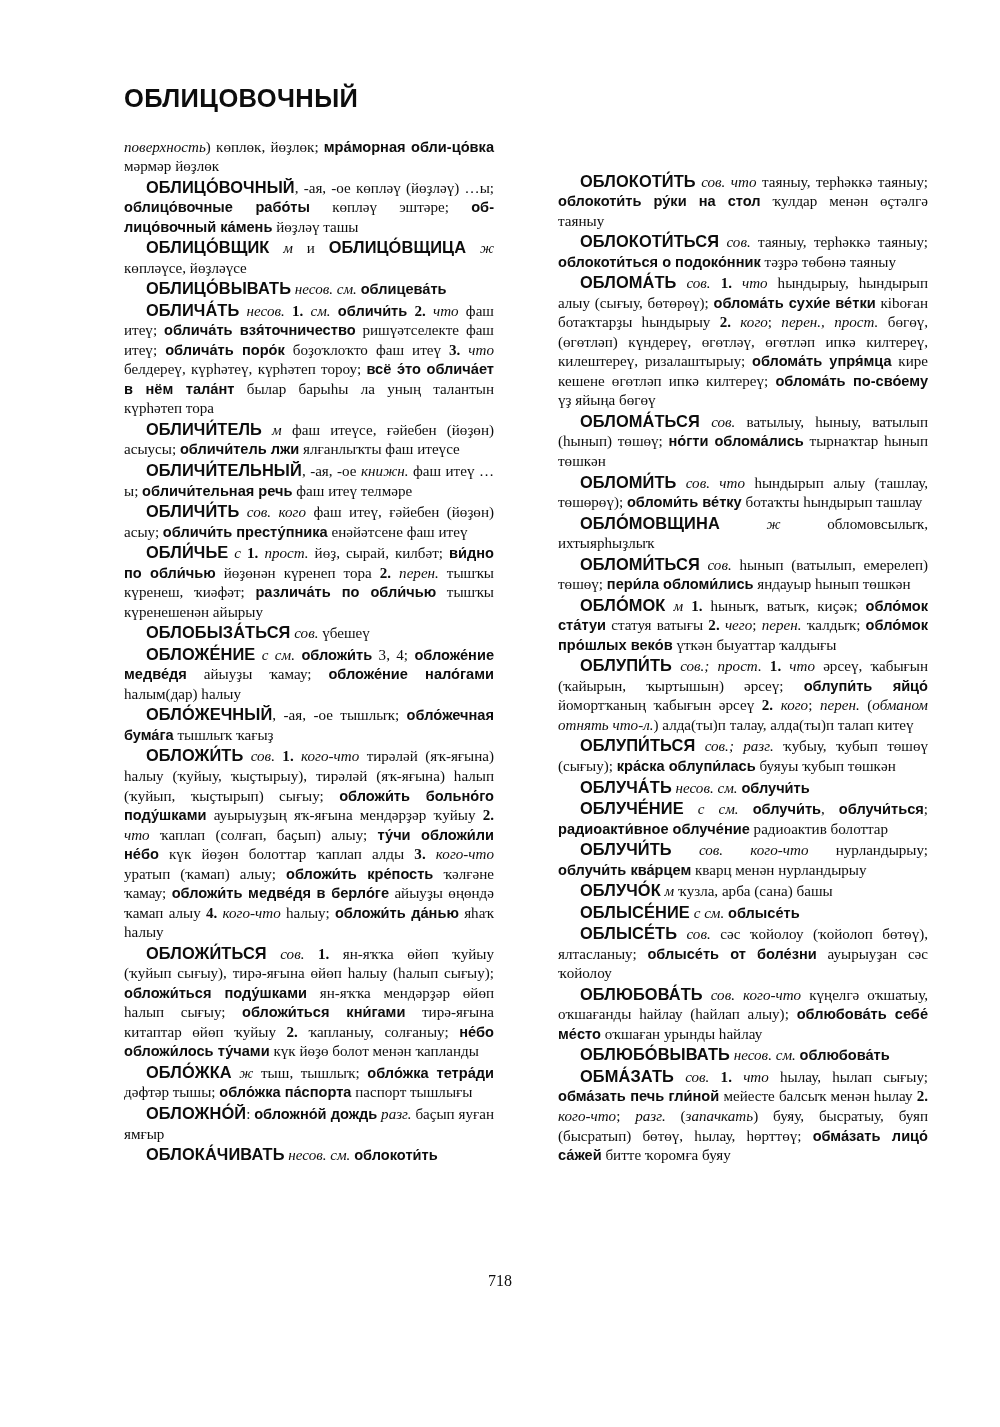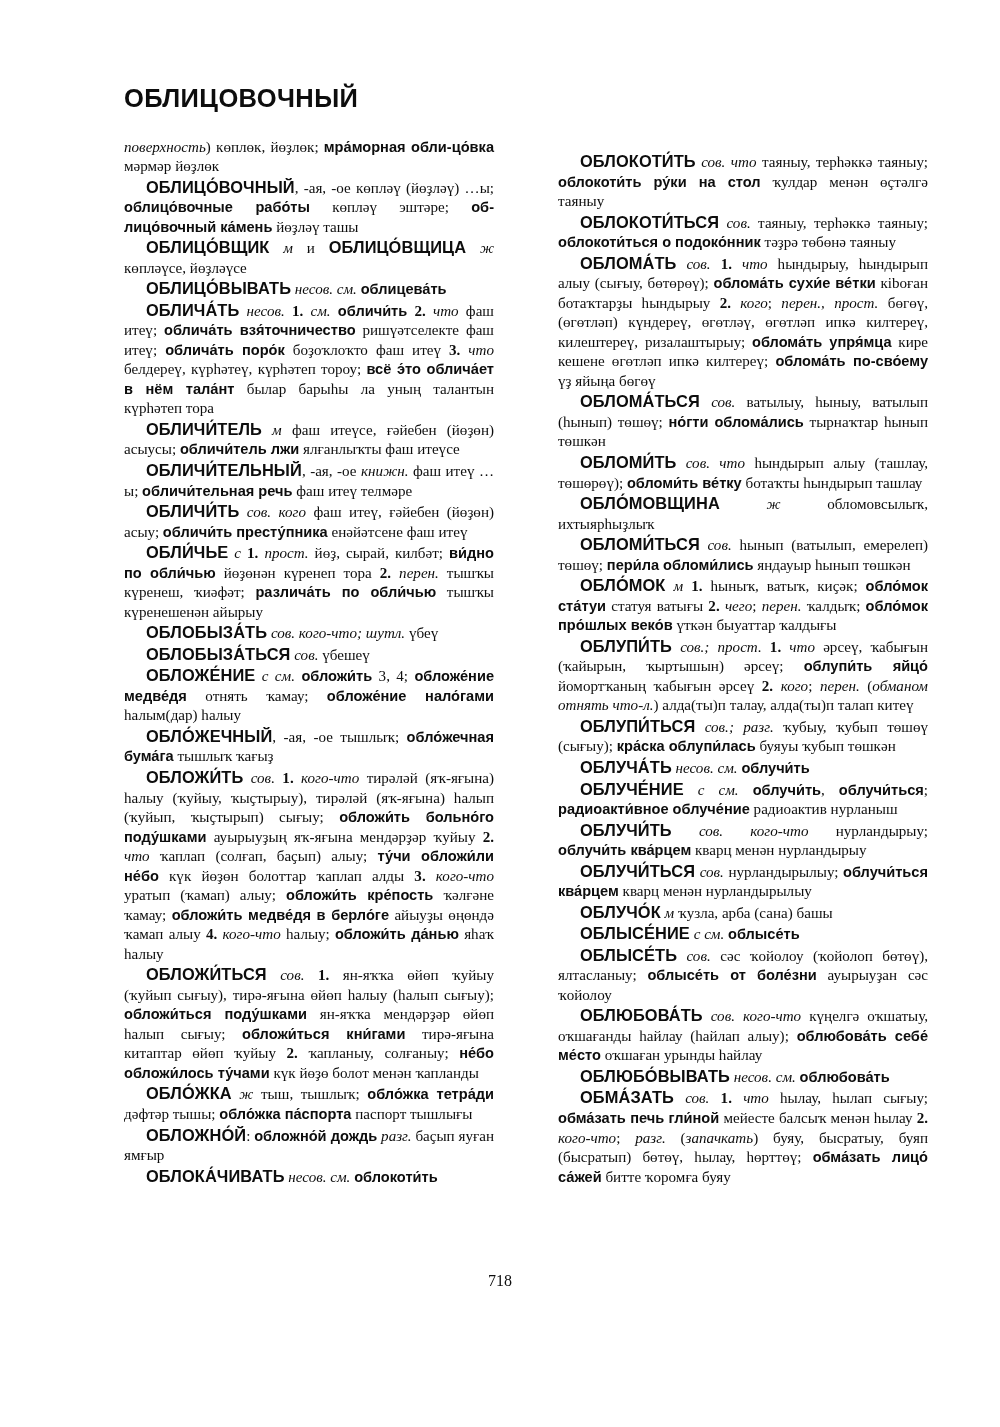--- a/index.html
+++ b/index.html
@@ -96,45 +96,43 @@
     <div class="col col-left" id="col-left">
         <p class="entry cont"><span class="i">поверхность</span><span class="gr">) көплөк, йөҙлөк; </span><span class="b">мра́морная обли-</span><span>​</span><span class="b">цо́вка</span><span class="gr"> мәрмәр йөҙлөк</span></p>
         <p class="entry"><span class="hw">ОБЛИЦО́ВОЧНЫЙ</span><span class="gr">, -ая, -ое көпләү (йөҙләү) …ы; </span><span class="b">облицо́вочные рабо́ты</span><span class="gr"> көпләү эштәре; </span><span class="b">об-</span><span>​</span><span class="b">лицо́вочный ка́мень</span><span class="gr"> йөҙләү ташы</span></p>
         <p class="entry"><span class="hw">ОБЛИЦО́ВЩИК</span><span class="i"> м </span><span class="gr">и </span><span class="hw">ОБЛИЦО́ВЩИЦА</span><span class="i"> ж</span><span class="gr"> көпләүсе, йөҙләүсе</span></p>
         <p class="entry"><span class="hw">ОБЛИЦО́ВЫВАТЬ</span><span class="i"> несов. см. </span><span class="b">облицева́ть</span></p>
         <p class="entry"><span class="hw">ОБЛИЧА́ТЬ</span><span class="i"> несов.</span><span class="gr"> </span><span class="num">1.</span><span class="i"> см. </span><span class="b">обличи́ть</span><span class="gr"> </span><span class="num">2.</span><span class="i"> что</span><span class="gr"> фаш итеү; </span><span class="b">облича́ть взя́точничество</span><span class="gr"> ришүәтселекте фаш итеү; </span><span class="b">облича́ть поро́к</span><span class="gr"> боҙоҡлоҡто фаш итеү </span><span class="num">3.</span><span class="i"> что</span><span class="gr"> белдереү, күрһәтеү, күрһәтеп тороу; </span><span class="b">всё э́то облича́ет в нём тала́нт</span><span class="gr"> былар барыһы ла уның талантын күрһәтеп тора</span></p>
         <p class="entry"><span class="hw">ОБЛИЧИ́ТЕЛЬ</span><span class="i"> м</span><span class="gr"> фаш итеүсе, ғәйебен (йөҙөн) асыусы; </span><span class="b">обличи́тель лжи</span><span class="gr"> ялғанлыҡты фаш итеүсе</span></p>
         <p class="entry"><span class="hw">ОБЛИЧИ́ТЕЛЬНЫЙ</span><span class="gr">, -ая, -ое </span><span class="i">книжн.</span><span class="gr"> фаш итеү …ы; </span><span class="b">обличи́тельная речь</span><span class="gr"> фаш итеү телмәре</span></p>
         <p class="entry"><span class="hw">ОБЛИЧИ́ТЬ</span><span class="i"> сов. кого</span><span class="gr"> фаш итеү, ғәйебен (йөҙөн) асыу; </span><span class="b">обличи́ть престу́пника</span><span class="gr"> енәйәтсене фаш итеү</span></p>
         <p class="entry"><span class="hw">ОБЛИ́ЧЬЕ</span><span class="i"> с </span><span class="num">1.</span><span class="i"> прост.</span><span class="gr"> йөҙ, сырай, килбәт; </span><span class="b">ви́дно по обли́чью</span><span class="gr"> йөҙөнән күренеп тора </span><span class="num">2.</span><span class="i"> перен.</span><span class="gr"> тышҡы күренеш, ҡиәфәт; </span><span class="b">различа́ть по обли́чью</span><span class="gr"> тышҡы күренешенән айырыу</span></p>
-        <p class="entry"><span class="hw">ОБЛОБЫЗА́ТЬ</span><span class="i"> сов. кого-что; шутл.</span><span class="gr"> үбеү</span></p>
         <p class="entry"><span class="hw">ОБЛОБЫЗА́ТЬСЯ</span><span class="i"> сов.</span><span class="gr"> үбешеү</span></p>
-        <p class="entry"><span class="hw">ОБЛОЖЕ́НИЕ</span><span class="i"> с см. </span><span class="b">обложи́ть</span><span class="gr"> 3, 4; </span><span class="b">обложе́ние медве́дя</span><span class="gr"> отнять ҡамау; </span><span class="b">обложе́ние нало́гами</span><span class="gr"> һалым(дар) һалыу</span></p>
+        <p class="entry"><span class="hw">ОБЛОЖЕ́НИЕ</span><span class="i"> с см. </span><span class="b">обложи́ть</span><span class="gr"> 3, 4; </span><span class="b">обложе́ние медве́дя</span><span class="gr"> айыуҙы ҡамау; </span><span class="b">обложе́ние нало́гами</span><span class="gr"> һалым(дар) һалыу</span></p>
         <p class="entry"><span class="hw">ОБЛО́ЖЕЧНЫЙ</span><span class="gr">, -ая, -ое тышлыҡ; </span><span class="b">обло́жечная бума́га</span><span class="gr"> тышлыҡ ҡағыҙ</span></p>
         <p class="entry"><span class="hw">ОБЛОЖИ́ТЬ</span><span class="i"> сов.</span><span class="gr"> </span><span class="num">1.</span><span class="i"> кого-что</span><span class="gr"> тирәләй (яҡ-яғына) һалыу (ҡуйыу, ҡыҫтырыу), тирәләй (яҡ-яғына) һалып (ҡуйып, ҡыҫтырып) сығыу; </span><span class="b">обложи́ть больно́го поду́шками</span><span class="gr"> ауырыуҙың яҡ-яғына мендәрҙәр ҡуйыу </span><span class="num">2.</span><span class="i"> что</span><span class="gr"> ҡаплап (солғап, баҫып) алыу; </span><span class="b">ту́чи обложи́ли не́бо</span><span class="gr"> күк йөҙөн болоттар ҡаплап алды </span><span class="num">3.</span><span class="i"> кого-что</span><span class="gr"> уратып (ҡамап) алыу; </span><span class="b">обложи́ть кре́пость</span><span class="gr"> ҡәлғәне ҡамау; </span><span class="b">обложи́ть медве́дя в берло́ге</span><span class="gr"> айыуҙы өңөндә ҡамап алыу </span><span class="num">4.</span><span class="i"> кого-что</span><span class="gr"> һалыу; </span><span class="b">обложи́ть да́нью</span><span class="gr"> яһаҡ һалыу</span></p>
         <p class="entry"><span class="hw">ОБЛОЖИ́ТЬСЯ</span><span class="i"> сов.</span><span class="gr"> </span><span class="num">1.</span><span class="gr"> ян-яҡҡа өйөп ҡуйыу (ҡуйып сығыу), тирә-яғына өйөп һалыу (һалып сығыу); </span><span class="b">обложи́ться поду́шками</span><span class="gr"> ян-яҡҡа мендәрҙәр өйөп һалып сығыу; </span><span class="b">обложи́ться кни́гами</span><span class="gr"> тирә-яғына китаптар өйөп ҡуйыу </span><span class="num">2.</span><span class="gr"> ҡапланыу, солғаныу; </span><span class="b">не́бо обложи́лось ту́чами</span><span class="gr"> күк йөҙө болот менән ҡапланды</span></p>
         <p class="entry"><span class="hw">ОБЛО́ЖКА</span><span class="i"> ж</span><span class="gr"> тыш, тышлыҡ; </span><span class="b">обло́жка тетра́ди</span><span class="gr"> дәфтәр тышы; </span><span class="b">обло́жка па́спорта</span><span class="gr"> паспорт тышлығы</span></p>
         <p class="entry"><span class="hw">ОБЛОЖНО́Й</span><span class="gr">: </span><span class="b">обложно́й дождь</span><span class="i"> разг.</span><span class="gr"> баҫып яуған ямғыр</span></p>
         <p class="entry"><span class="hw">ОБЛОКА́ЧИВАТЬ</span><span class="i"> несов. см. </span><span class="b">облокоти́ть</span></p>
       </div>
     <div class="col col-right" id="col-right">
         <p class="entry"><span class="hw">ОБЛОКОТИ́ТЬ</span><span class="i"> сов. что</span><span class="gr"> таяныу, терһәккә таяныу; </span><span class="b">облокоти́ть ру́ки на стол</span><span class="gr"> ҡулдар менән өҫтәлгә таяныу</span></p>
         <p class="entry"><span class="hw">ОБЛОКОТИ́ТЬСЯ</span><span class="i"> сов.</span><span class="gr"> таяныу, терһәккә таяныу; </span><span class="b">облокоти́ться о подоко́нник</span><span class="gr"> тәҙрә төбөнә таяныу</span></p>
         <p class="entry"><span class="hw">ОБЛОМА́ТЬ</span><span class="i"> сов.</span><span class="gr"> </span><span class="num">1.</span><span class="i"> что</span><span class="gr"> һындырыу, һындырып алыу (сығыу, бөтөрөү); </span><span class="b">облома́ть сухи́е ве́тки</span><span class="gr"> кibоған ботаҡтарҙы һындырыу </span><span class="num">2.</span><span class="i"> кого</span><span class="gr">; </span><span class="i">перен., прост.</span><span class="gr"> бөгөү, (өгөтләп) күндереү, өгөтләү, өгөтләп ипкә килтереү, килештереү, ризалаштырыу; </span><span class="b">облома́ть упря́мца</span><span class="gr"> кире кешене өгөтләп ипкә килтереү; </span><span class="b">облома́ть по-сво́ему</span><span class="gr"> үҙ яйыңа бөгөү</span></p>
         <p class="entry"><span class="hw">ОБЛОМА́ТЬСЯ</span><span class="i"> сов.</span><span class="gr"> ватылыу, һыныу, ватылып (һынып) төшөү; </span><span class="b">но́гти облома́лись</span><span class="gr"> тырнаҡтар һынып төшкән</span></p>
         <p class="entry"><span class="hw">ОБЛОМИ́ТЬ</span><span class="i"> сов. что</span><span class="gr"> һындырып алыу (ташлау, төшөрөү); </span><span class="b">обломи́ть ве́тку</span><span class="gr"> ботаҡты һындырып ташлау</span></p>
         <p class="entry"><span class="hw">ОБЛО́МОВЩИНА</span><span class="i"> ж</span><span class="gr"> обломовсылыҡ, ихтыярһыҙлыҡ</span></p>
         <p class="entry"><span class="hw">ОБЛОМИ́ТЬСЯ</span><span class="i"> сов.</span><span class="gr"> һынып (ватылып, емерелеп) төшөү; </span><span class="b">пери́ла обломи́лись</span><span class="gr"> яндауыр һынып төшкән</span></p>
         <p class="entry"><span class="hw">ОБЛО́МОК</span><span class="i"> м</span><span class="gr"> </span><span class="num">1.</span><span class="gr"> һыныҡ, ватыҡ, киҫәк; </span><span class="b">обло́мок ста́туи</span><span class="gr"> статуя ватығы </span><span class="num">2.</span><span class="i"> чего</span><span class="gr">; </span><span class="i">перен.</span><span class="gr"> ҡалдыҡ; </span><span class="b">обло́мок про́шлых веко́в</span><span class="gr"> үткән быуаттар ҡалдығы</span></p>
         <p class="entry"><span class="hw">ОБЛУПИ́ТЬ</span><span class="i"> сов.; прост.</span><span class="gr"> </span><span class="num">1.</span><span class="i"> что</span><span class="gr"> әрсеү, ҡабығын (ҡайырын, ҡыртышын) әрсеү; </span><span class="b">облупи́ть яйцо́</span><span class="gr"> йомортҡаның ҡабығын әрсеү </span><span class="num">2.</span><span class="i"> кого</span><span class="gr">; </span><span class="i">перен.</span><span class="gr"> (</span><span class="i">обманом отнять что-л.</span><span class="gr">) алда(ты)п талау, алда(ты)п талап китеү</span></p>
         <p class="entry"><span class="hw">ОБЛУПИ́ТЬСЯ</span><span class="i"> сов.; разг.</span><span class="gr"> ҡубыу, ҡубып төшөү (сығыу); </span><span class="b">кра́ска облупи́лась</span><span class="gr"> буяуы ҡубып төшкән</span></p>
         <p class="entry"><span class="hw">ОБЛУЧА́ТЬ</span><span class="i"> несов. см. </span><span class="b">облучи́ть</span></p>
-        <p class="entry"><span class="hw">ОБЛУЧЕ́НИЕ</span><span class="i"> с см. </span><span class="b">облучи́ть</span><span class="gr">, </span><span class="b">облучи́ться</span><span class="gr">; </span><span class="b">радиоакти́вное облуче́ние</span><span class="gr"> радиоактив нурланыш</span></p>
+        <p class="entry"><span class="hw">ОБЛУЧЕ́НИЕ</span><span class="i"> с см. </span><span class="b">облучи́ть</span><span class="gr">, </span><span class="b">облучи́ться</span><span class="gr">; </span><span class="b">радиоакти́вное облуче́ние</span><span class="gr"> радиоактив болоттар</span></p>
         <p class="entry"><span class="hw">ОБЛУЧИ́ТЬ</span><span class="i"> сов. кого-что</span><span class="gr"> нурландырыу; </span><span class="b">облучи́ть ква́рцем</span><span class="gr"> кварц менән нурландырыу</span></p>
-        <p class="entry"><span class="hw">ОБЛУЧИ́ТЬСЯ</span><span class="i"> сов.</span><span class="gr"> нурландырылыу; </span><span class="b">облучи́ться ква́рцем</span><span class="gr"> кварц менән нурландырылыу</span></p>
         <p class="entry"><span class="hw">ОБЛУЧО́К</span><span class="i"> м</span><span class="gr"> ҡузла, арба (сана) башы</span></p>
         <p class="entry"><span class="hw">ОБЛЫСЕ́НИЕ</span><span class="i"> с см. </span><span class="b">облысе́ть</span></p>
         <p class="entry"><span class="hw">ОБЛЫСЕ́ТЬ</span><span class="i"> сов.</span><span class="gr"> сәс ҡойолоу (ҡойолоп бөтөү), ялтасланыу; </span><span class="b">облысе́ть от боле́зни</span><span class="gr"> ауырыуҙан сәс ҡойолоу</span></p>
         <p class="entry"><span class="hw">ОБЛЮБОВА́ТЬ</span><span class="i"> сов. кого-что</span><span class="gr"> күңелгә оҡшатыу, оҡшағанды һайлау (һайлап алыу); </span><span class="b">облюбова́ть себе́ ме́сто</span><span class="gr"> оҡшаған урынды һайлау</span></p>
         <p class="entry"><span class="hw">ОБЛЮБО́ВЫВАТЬ</span><span class="i"> несов. см. </span><span class="b">облюбова́ть</span></p>
         <p class="entry"><span class="hw">ОБМА́ЗАТЬ</span><span class="i"> сов.</span><span class="gr"> </span><span class="num">1.</span><span class="i"> что</span><span class="gr"> һылау, һылап сығыу; </span><span class="b">обма́зать печь гли́ной</span><span class="gr"> мейесте балсыҡ менән һылау </span><span class="num">2.</span><span class="i"> кого-что</span><span class="gr">; </span><span class="i">разг.</span><span class="gr"> (</span><span class="i">запачкать</span><span class="gr">) буяу, бысратыу, буяп (бысратып) бөтөү, һылау, һөрттөү; </span><span class="b">обма́зать лицо́ са́жей</span><span class="gr"> битте ҡоромға буяу</span></p>
       </div>
   </div>
 
 </div>

